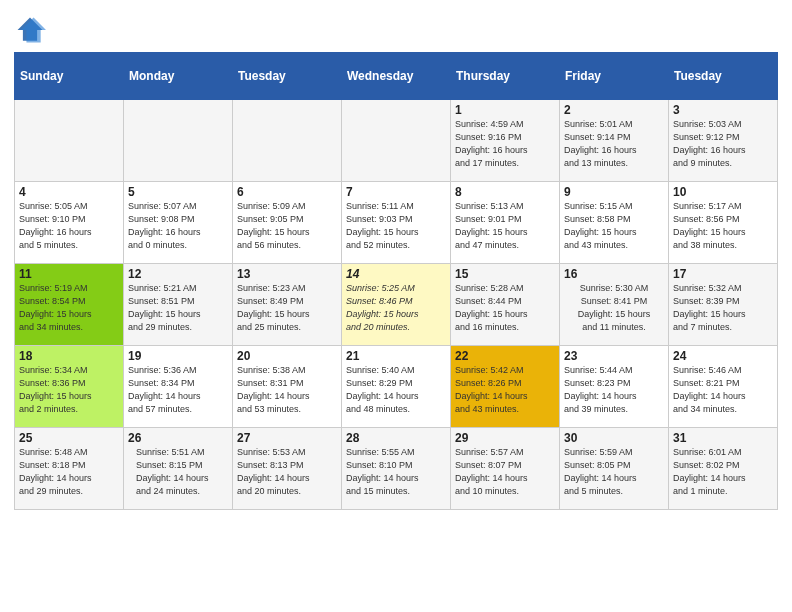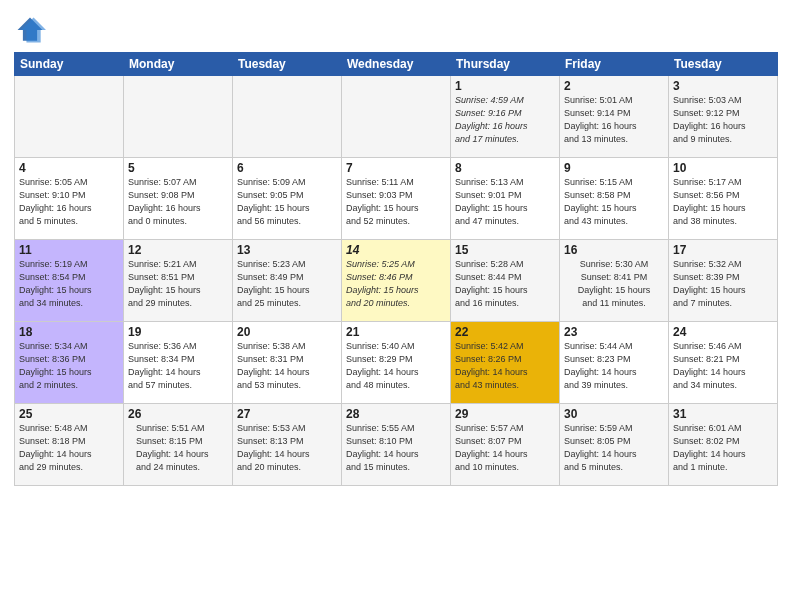--- a/index.html
+++ b/index.html
@@ -54,21 +54,21 @@
       width: 100%;
       border-collapse: collapse;
       table-layout: fixed;
     }
     .calendar th {
       background: #2a5ca8;
       color: #fff;
       font-size: 12px;
       font-weight: bold;
       text-align: left;
-      padding: 4px 5px;
+      padding: 16px 5px;
       border: 1px solid #2a5ca8;
     }
     .calendar td {
       border: 1px solid #ccc;
       vertical-align: top;
       padding: 3px 4px;
       font-size: 9.5px;
       color: #222;
       height: 82px;
       background: #fff;
@@ -130,21 +130,21 @@
         </tr>
     </thead>
     <tbody id="calendar-body">
     <tr>
           <td class="empty-cell" style="background: rgb(245, 245, 245);"></td>
           <td class="empty-cell" style="background: rgb(245, 245, 245);"></td>
           <td class="empty-cell" style="background: rgb(245, 245, 245);"></td>
           <td class="empty-cell" style="background: rgb(245, 245, 245);"></td>
           <td style="background: rgb(245, 245, 245);">
             <span class="day-num">1</span>
-            <div class="day-info" style="white-space: pre-line; font-style: italic;">Sunrise: 4:59 AM
+            <div class="day-info" style="white-space: pre-line;">Sunrise: 4:59 AM
 Sunset: 9:16 PM
 Daylight: 16 hours
 and 17 minutes.</div>
           </td>
           <td style="background: rgb(245, 245, 245);">
             <span class="day-num">2</span>
             <div class="day-info" style="white-space: pre-line;">Sunrise: 5:01 AM
 Sunset: 9:14 PM
 Daylight: 16 hours
 and 13 minutes.</div>
@@ -202,21 +202,21 @@
           </td>
           <td style="background: rgb(255, 255, 255);">
             <span class="day-num">10</span>
             <div class="day-info" style="white-space: pre-line;">Sunrise: 5:17 AM
 Sunset: 8:56 PM
 Daylight: 15 hours
 and 38 minutes.</div>
           </td>
         </tr>
         <tr>
-          <td style="background: #c4b5fd; margin-left: 16px;">
+          <td style="background: #84cc16; margin-left: 16px;">
             <span class="day-num">11</span>
             <div class="day-info" style="white-space: pre-line;">Sunrise: 5:19 AM
 Sunset: 8:54 PM
 Daylight: 15 hours
 and 34 minutes.</div>
           </td>
           <td style="background: rgb(245, 245, 245);">
             <span class="day-num">12</span>
             <div class="day-info" style="white-space: pre-line;">Sunrise: 5:21 AM
 Sunset: 8:51 PM
@@ -253,21 +253,21 @@
           </td>
           <td style="background: rgb(245, 245, 245);">
             <span class="day-num">17</span>
             <div class="day-info" style="white-space: pre-line;">Sunrise: 5:32 AM
 Sunset: 8:39 PM
 Daylight: 15 hours
 and 7 minutes.</div>
           </td>
         </tr>
         <tr>
-          <td style="background: #c4b5fd;">
+          <td style="background: #bef264;">
             <span class="day-num">18</span>
             <div class="day-info" style="white-space: pre-line;">Sunrise: 5:34 AM
 Sunset: 8:36 PM
 Daylight: 15 hours
 and 2 minutes.</div>
           </td>
           <td style="background: rgb(255, 255, 255);">
             <span class="day-num">19</span>
             <div class="day-info" style="white-space: pre-line;">Sunrise: 5:36 AM
 Sunset: 8:34 PM

